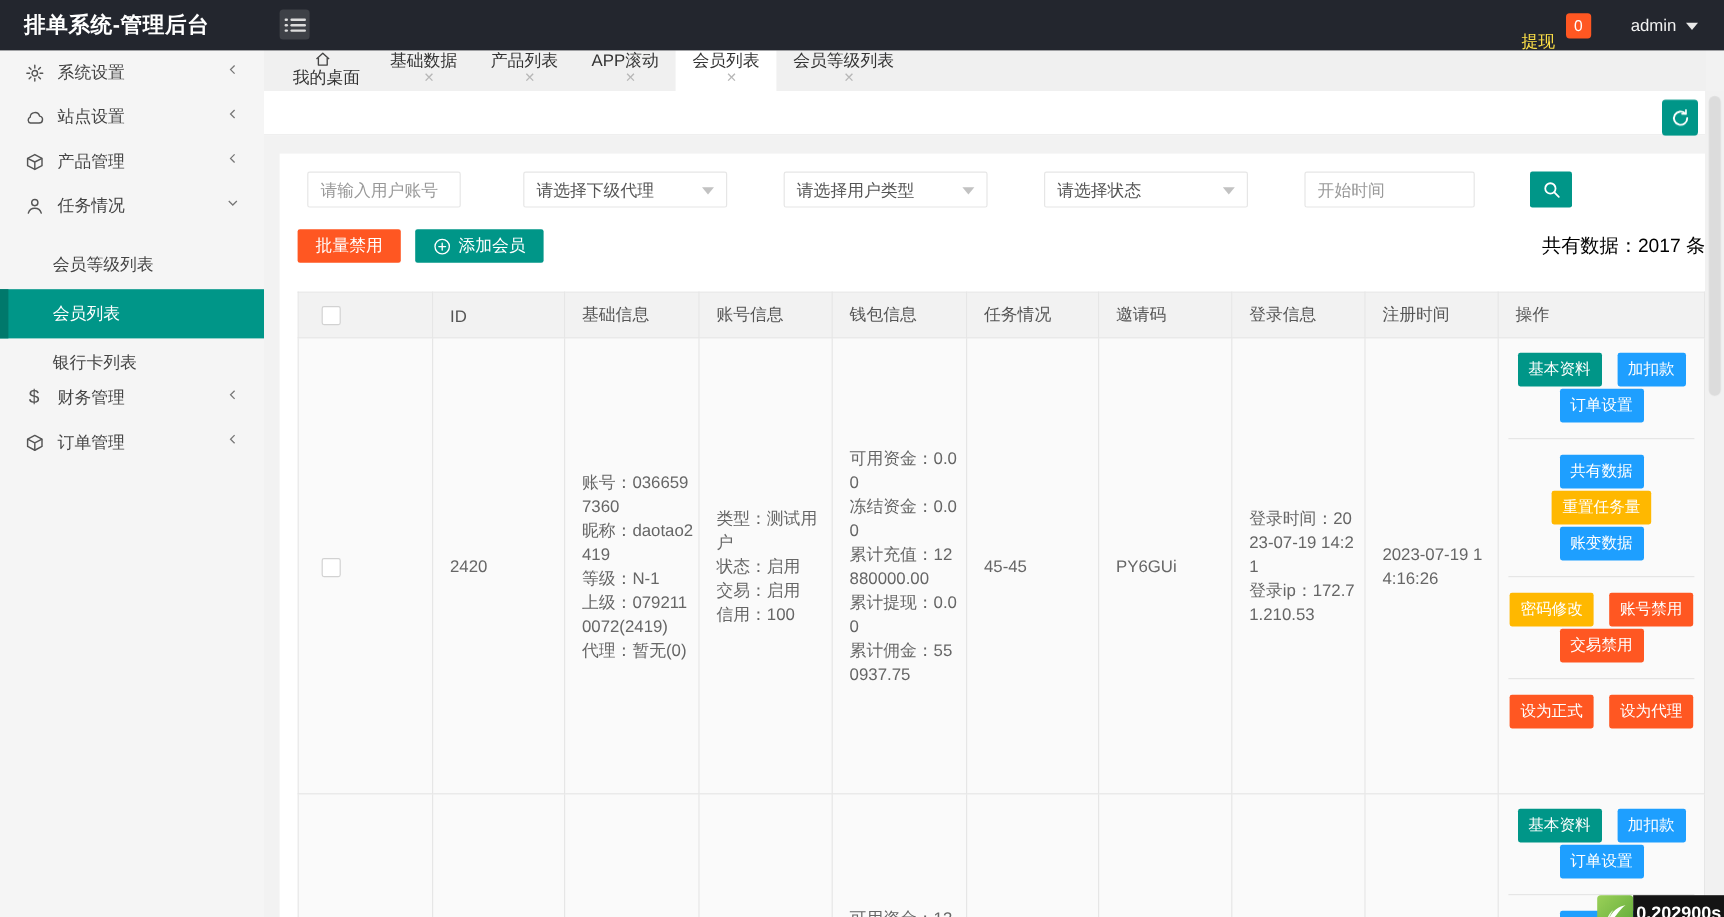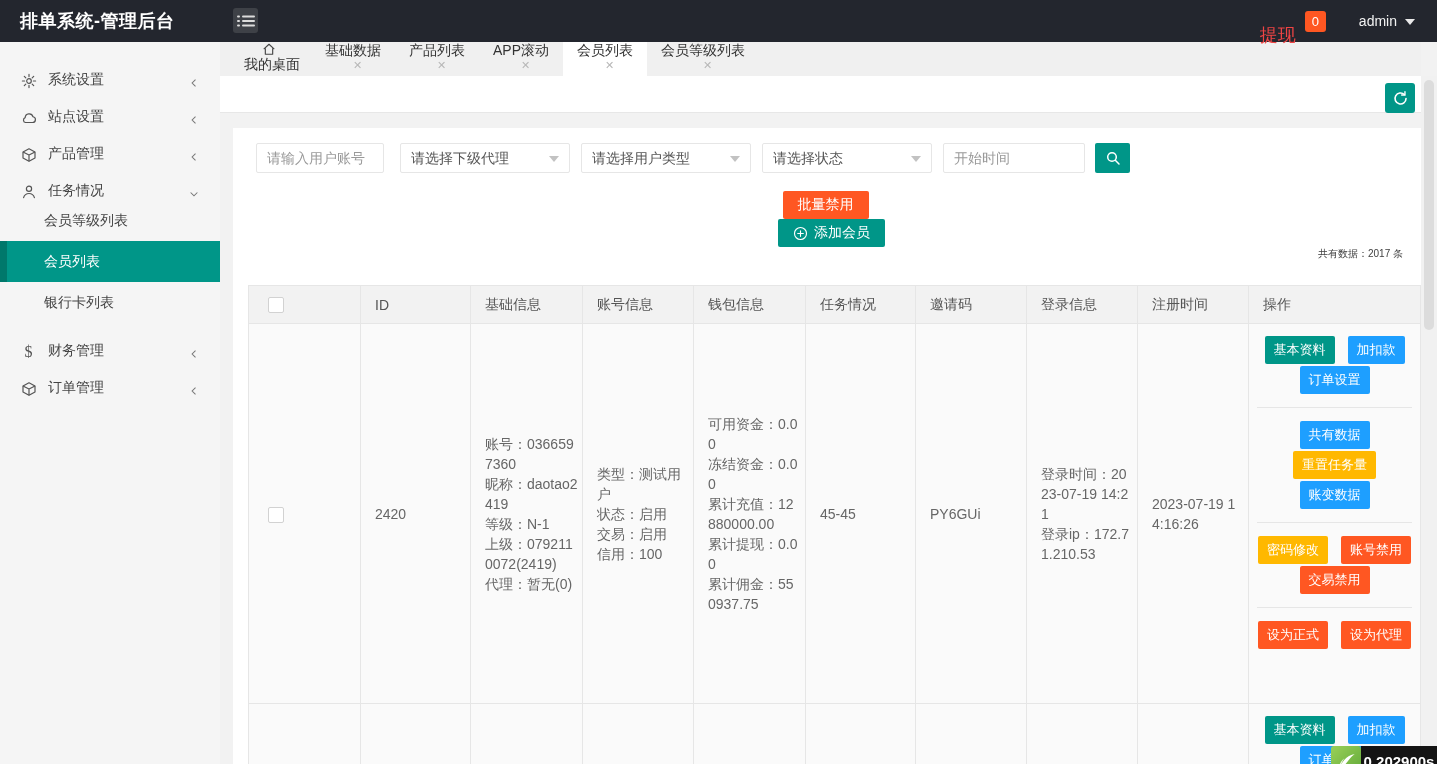--- a/index.html
+++ b/index.html
@@ -6,30 +6,30 @@
   html,body { width:1437px; height:764px; overflow:hidden;
     font-family:"Liberation Sans","DejaVu Sans",sans-serif; background:#f2f2f2; font-size:14px; }
 
   
   .topbar { position:fixed; top:0; left:0; width:1437px; height:42px; background:#23262e; z-index:50;
     display:flex; align-items:center; color:#fff; }
   .app-title { margin-left:20px; font-size:18px; font-weight:bold; letter-spacing:.5px; width:195px; }
   .hamburger { position:absolute; left:233px; top:8px; width:25px; height:25px; background:#3e4147;
     border:none; border-radius:3px; display:flex; align-items:center; justify-content:center; cursor:pointer; }
   .topbar-right { margin-left:auto; display:flex; align-items:center; margin-right:22px; }
-  .withdraw-label { color:#ef4444; font-size:18px;margin-top:28px; }
+  .withdraw-label { color:#fde047; font-size:14px;margin-top:28px; }
   .withdraw-badge { margin-left:9px; min-width:21px; height:21px; background:#FF5722; color:#fff;
     border-radius:3px; display:inline-flex; align-items:center; justify-content:center; font-size:13px; padding:0 4px; }
   .admin-menu { margin-left:33px; display:flex; align-items:center; color:#f2f2f2; cursor:pointer; }
   .caret-down { width:0; height:0; border-left:5px solid transparent; border-right:5px solid transparent;
     border-top:6px solid #e9e9e9; margin-left:8px; margin-top:2px; }
 
   
   .sidebar { position:fixed; top:42px; left:0; width:220px; bottom:0; background:#f5f5f5; z-index:40; padding-top:10px; }
-  .menu-item { height:37px; display:flex; align-items:flex-end; padding:0 20px; color:#444; cursor:pointer;font-family:Liberation Serif, serif; }
+  .menu-item { height:37px; display:flex; align-items:flex-start; padding:0 20px; color:#444; cursor:pointer; }
   .menu-item .micon { width:17px; height:17px; display:inline-flex; align-items:center; justify-content:center; color:#555; }
   .menu-item .mlabel { margin-left:11px; flex:1; font-size:14px; }
   .menu-item .chev { color:#777; display:flex; }
   .submenu .menu-child { height:41px; display:flex; align-items:center; padding-left:44px; color:#444; font-size:14px; cursor:pointer; }
   .menu-child.active { background:#009688; color:#fff; border-left:7px solid #00786b; padding-left:37px; }
   .dollar-glyph { font-size:16px; color:#555; }
 
   
   .tabbar { position:fixed; top:42px; left:220px; width:1201px; height:34px; background:#f0f0f0; z-index:45;
     display:flex; align-items:stretch; padding-left:13px; }
@@ -46,40 +46,40 @@
   .refresh-btn { position:absolute; top:7px; right:6px; width:30px; height:30px; background:#009688; border:none;
     border-radius:3px; display:flex; align-items:center; justify-content:center; cursor:pointer; }
 
   
   .scroll-track { position:fixed; top:76px; right:0; width:16px; bottom:0; background:#f1f1f1; z-index:60; }
   .scroll-thumb { position:absolute; top:4px; left:3px; width:10px; height:250px; background:#dcdcdc; border-radius:5px; }
 
   
   .card { position:absolute; left:233px; top:128px; width:1188px; min-height:900px; background:#fff; padding-top:15px; }
 
-  .filter-row { display:flex; align-items:center; padding-left:23px; }
+  .filter-row { display:flex; align-items:center; padding-left:23px;gap:36px; }
   .f-input { height:30px; border:1px solid #e6e6e6; border-radius:2px; padding:0 10px; font-size:14px; color:#555;
     font-family:"Liberation Sans","DejaVu Sans",sans-serif; background:#fff; }
   .f-input::placeholder { color:#999; }
   .f-input.account { width:128px; margin-right:16px; }
   .f-input.time { width:142px; margin-right:10px; }
   .f-select { position:relative; width:170px; height:30px; border:1px solid #e6e6e6; border-radius:2px; background:#fff;
     line-height:28px; padding:0 25px 0 10px; color:#555; margin-right:11px; cursor:pointer; white-space:nowrap; overflow:hidden; }
   .f-select .sel-caret { position:absolute; right:10px; top:12px; width:0; height:0;
     border-left:5px solid transparent; border-right:5px solid transparent; border-top:6px solid #c2c2c2; }
   .search-btn { width:35px; height:30px; background:#009688; border:none; border-radius:2px;
     display:flex; align-items:center; justify-content:center; cursor:pointer; }
 
-  .btn-row { display:flex; align-items:center; margin:18px 18px 0 15px;flex-direction:column; }
+  .btn-row { display:flex; align-items:center; margin:18px 0 0 15px; }
   .btn { height:28px; border:none; border-radius:2px; color:#fff; font-size:14px; padding:0 15px; cursor:pointer;
     display:inline-flex; align-items:center; font-family:"Liberation Sans","DejaVu Sans",sans-serif; }
   .btn-danger { background:#FF5722; }
   .btn-teal { background:#009688; margin-left:12px; }
   .btn .bicon { display:flex; margin-right:6px; }
-  .total-info { margin-left:auto; color:#404040; font-size:10px; }
+  .total-info { margin-left:auto; color:#000000; font-size:16px; }
 
   
   table.grid { border-collapse:collapse; margin:24px 15px 0 15px; width:1172px; table-layout:fixed; }
   .grid th { height:38px; background:#f2f2f2; border:1px solid #e6e6e6; font-weight:normal; color:#555;
     text-align:left; padding:0 4px 0 14px; font-size:14px; }
   .grid td { border:1px solid #e6e6e6; background:#fafafa; color:#666; font-size:14px; line-height:20px;
     padding:8px 4px 8px 14px; word-break:break-all; vertical-align:middle; }
   .row-tall { height:380px; }
   .row-next { height:400px; }
   .cb { display:inline-block; width:16px; height:16px; background:#fff; border:1px solid #d2d2d2; border-radius:2px;

